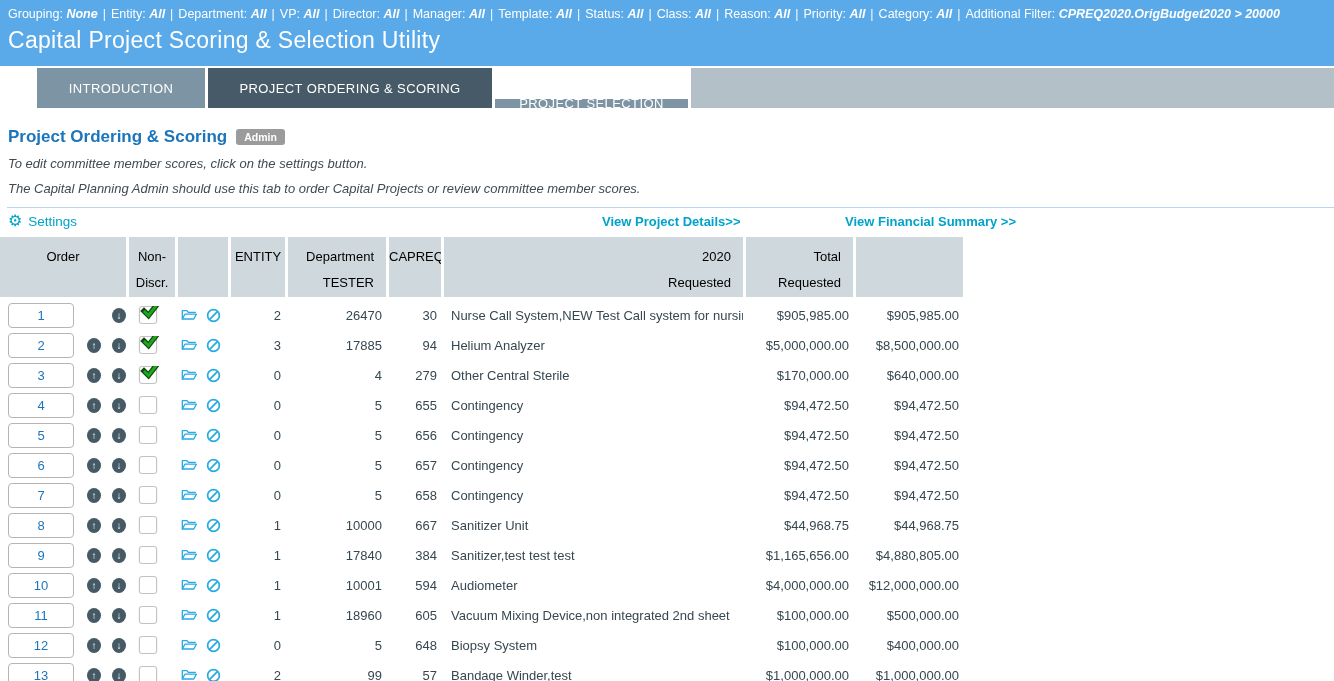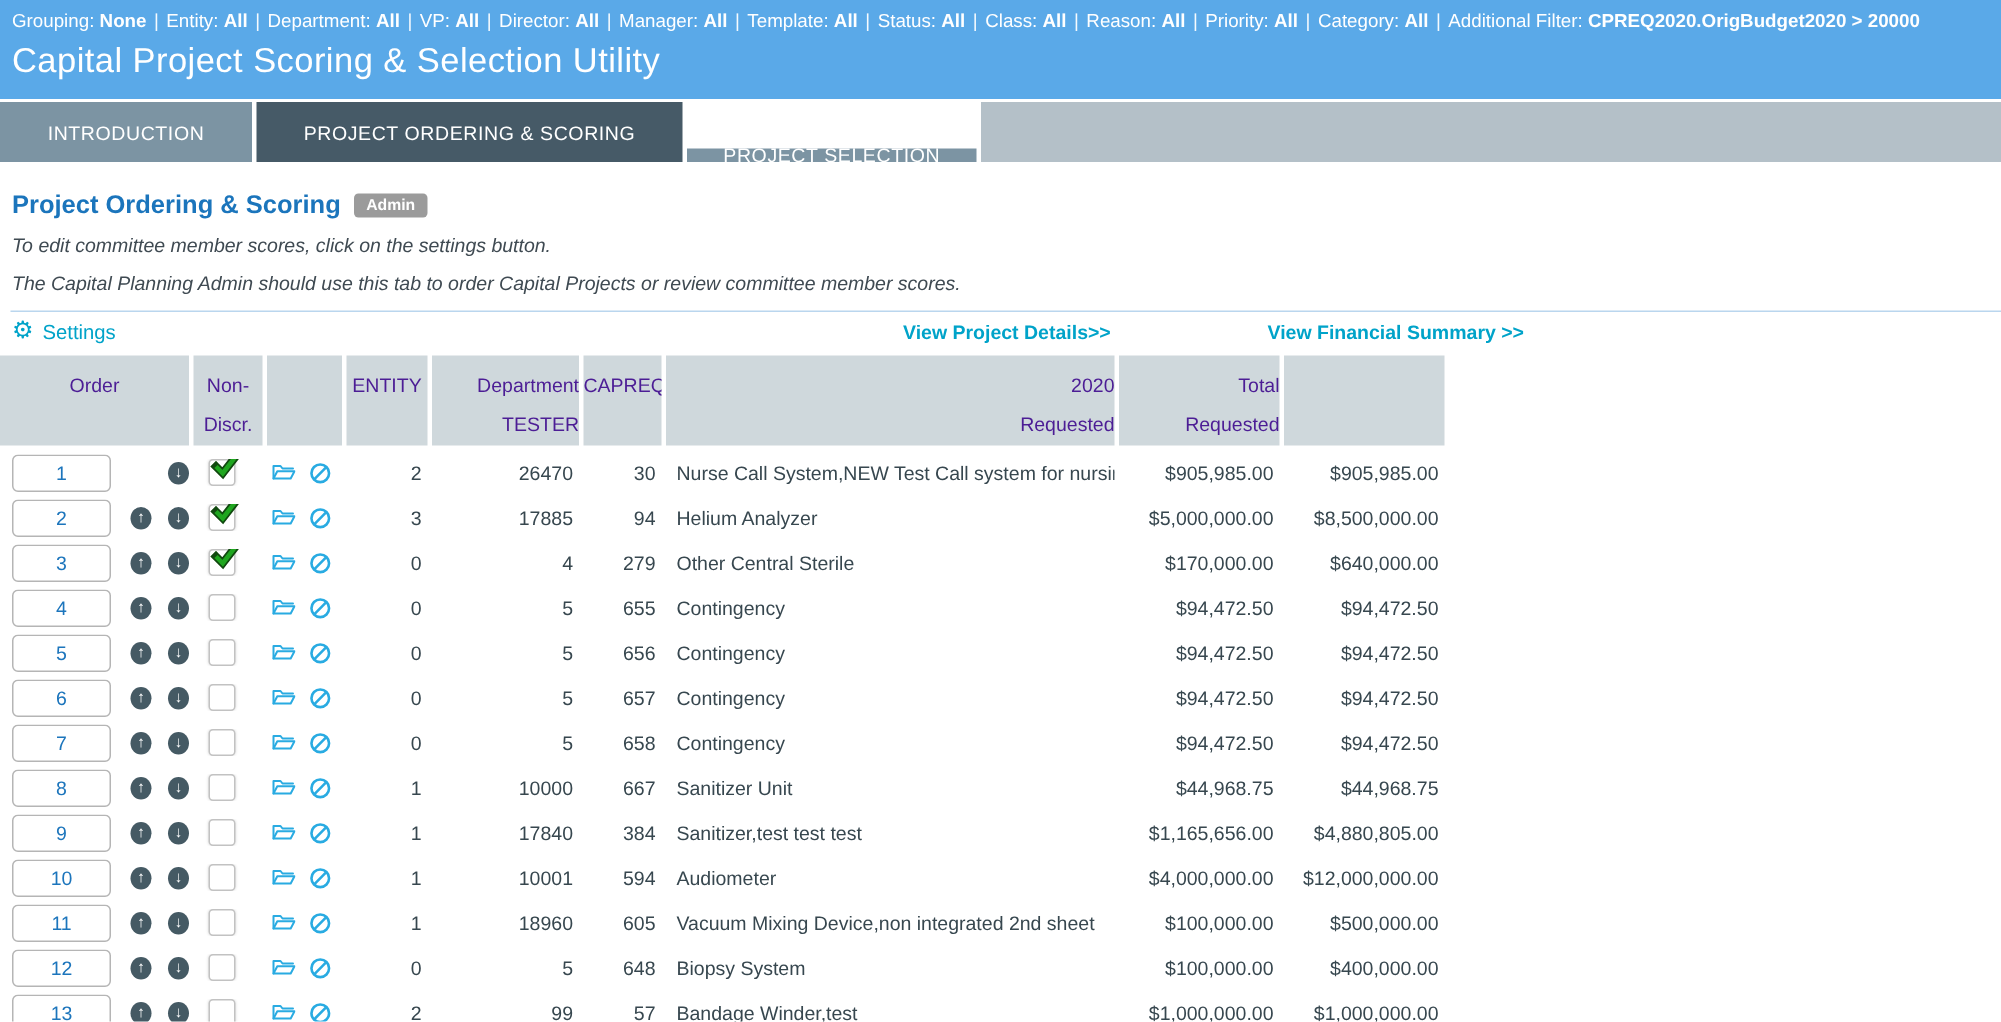--- a/index.html
+++ b/index.html
@@ -5,25 +5,25 @@
   html,body{margin:0;padding:0;}
   body{
     width:1334px;height:681px;overflow:hidden;background:#fff;
     font-family:"Liberation Sans", sans-serif;
     -webkit-font-smoothing:antialiased;
   }
   
   .topbar{background:#5AA9E8;height:66px;padding:0 10px 0 8px;color:#fff;box-sizing:border-box;}
   .filterbar{font-size:12.5px;padding-top:7px;white-space:nowrap;overflow:hidden;color:#fff;}
   .f-label{font-weight:400;}
-  .f-value{font-weight:700;}
+  .f-value{font-weight:700;font-style:italic;}
   .f-sep{margin:0 5px;opacity:.95;}
   .app-title{font-size:23px;font-weight:400;margin:7px 0 0 0;letter-spacing:.3px;line-height:1.1;}
   
-  .tabs{display:flex;height:40px;margin-top:2px;background:#fff;gap:3px;}
+  .tabs{display:flex;height:40px;margin-top:2px;background:#fff;gap:3px;padding-left:37px;}
   .tab{flex:0 0 auto;display:flex;align-items:center;justify-content:center;
        color:#fff;font-size:13px;letter-spacing:.4px;background:#7C94A3;cursor:pointer;}
   .tab.active{background:#465A67;}
   .tab-0{width:168px;}.tab-1{width:284px;}.tab-2{width:193px;margin-top:31px;}
   .tab-filler{flex:1 1 auto;background:#B4C0C8;}
   
   .page-head{margin:19px 0 0 8px;display:flex;align-items:center;gap:9px;height:20px;}
   .page-title{font-size:17px;color:#1B75BC;margin:0;font-weight:700;}
   .badge{background:#9B9B9B;color:#fff;font-size:10.5px;font-weight:700;padding:2px 8px;border-radius:3px;line-height:1.2;}
   .instr{font-style:italic;color:#3F4A52;font-size:13px;margin:9px 0 0 8px;line-height:1.2;}
@@ -32,23 +32,23 @@
   .actions-row{position:relative;height:24px;margin-top:2px;}
   .settings{position:absolute;left:8px;top:3px;color:#00A3C9;font-size:13.5px;
             display:flex;gap:6px;align-items:center;cursor:pointer;text-decoration:none;}
   .gear{font-size:16px;line-height:1;}
   .link{position:absolute;top:4px;color:#00A3C9;font-weight:700;font-size:13px;cursor:pointer;text-decoration:none;}
   .link-details{left:602px;}
   .link-summary{left:845px;}
   
   .grid{display:grid;grid-template-columns:126px 46px 50px 54px 98px 52px 299px 107px 107px minmax(0,1fr);column-gap:3px;}
   .thead{height:60px;margin-top:3px;}
-  .hcell{background:#CFD8DC;color:#4c1d95;font-size:13px;padding-top:7px;line-height:26px;box-sizing:border-box;overflow:hidden;}
+  .hcell{background:#CFD8DC;color:#000000;font-size:13px;padding-top:7px;line-height:26px;box-sizing:border-box;overflow:hidden;}
   .ta-c{text-align:center;}
-  .ta-r{text-align:right;padding-right:0;}
+  .ta-r{text-align:right;padding-right:12px;}
   .ta-l{padding-left:7px;}
   .tbody{margin-top:3px;}
   .row{height:30px;align-items:center;color:#37474F;font-size:13px;}
   .cell{overflow:hidden;white-space:nowrap;}
   .c-order{display:flex;align-items:center;padding-left:8px;box-sizing:border-box;}
   .order-input{width:60px;height:21px;border:1px solid #B5B5B5;border-radius:4px;color:#1C75BC;
                font-size:13px;text-align:center;font-family:inherit;outline:none;background:#fff;}
   .arrow{width:15px;height:15px;border-radius:50%;background:#455A64;color:#fff;border:none;padding:0;
          font-size:10px;font-weight:700;line-height:15px;text-align:center;cursor:pointer;display:block;}
   .arrow.up{margin-left:13px;}

